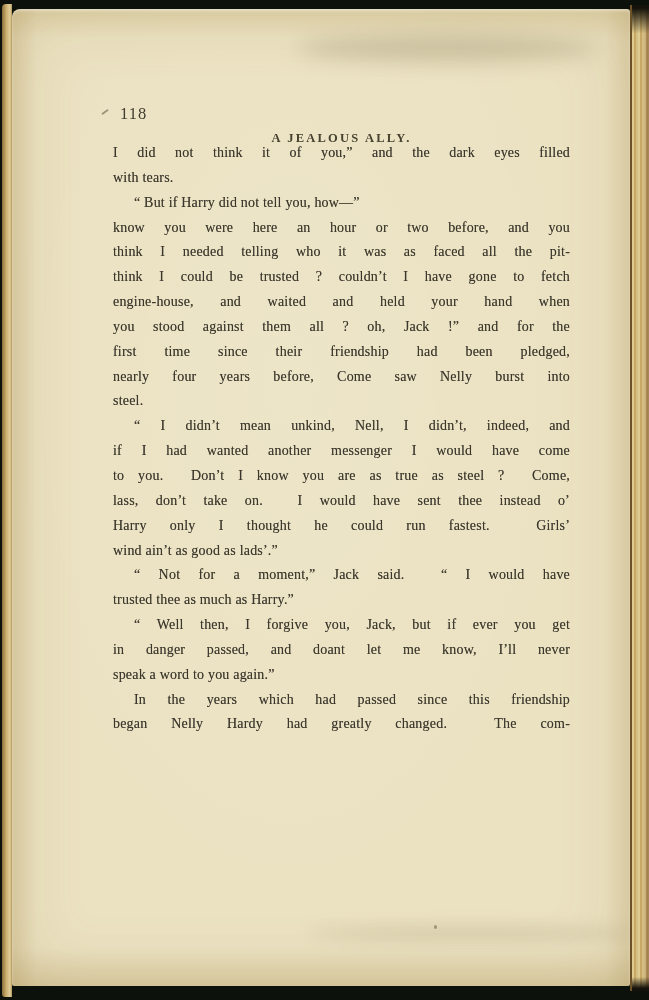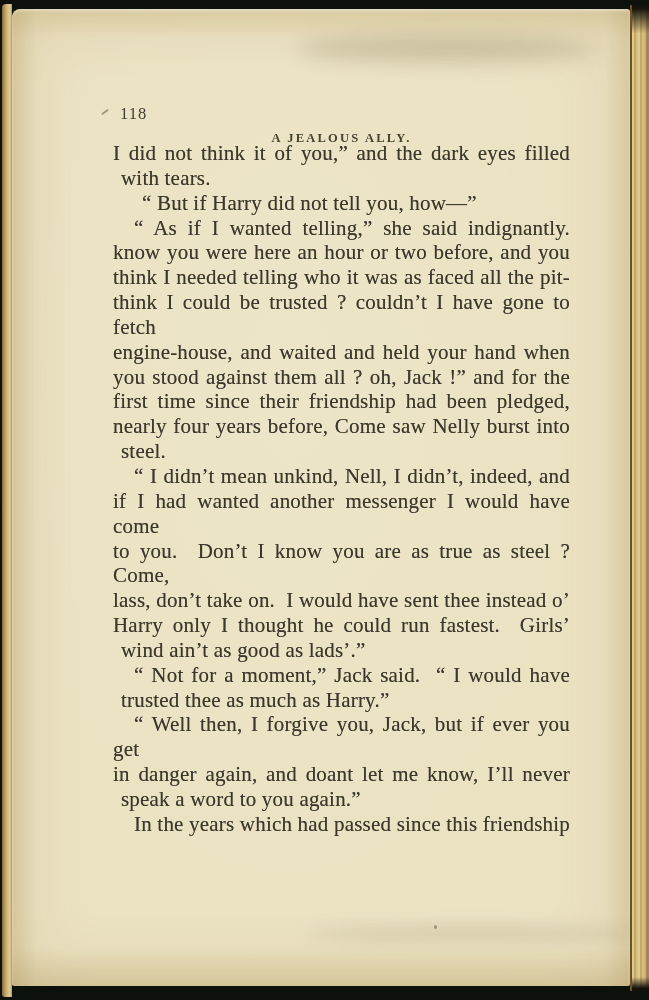--- a/index.html
+++ b/index.html
@@ -69,31 +69,31 @@
     font-size: 16.5px; letter-spacing: 1px; color: #3f3b2f;
   }
   .title {
     position: absolute; left: 0; right: 0; top: 3px; text-align: center;
     font-size: 12.5px; font-weight: bold; letter-spacing: 2.2px; color: #46422f; margin-top: 24px;
   }
 
   
   .body-text { position: absolute; left: 101px; top: 132px; width: 457px; }
   .bl {
-    font-size: 21px;
+    font-size: 14px;
     line-height: 24.85px;
     color: #3b372c;
     letter-spacing: 0.2px;
     white-space: pre-wrap;
     text-align: justify;
     text-align-last: justify;
     overflow: hidden;
     text-shadow: 0 0 0.5px rgba(59,55,44,0.55);
   }
-  .bl.last { text-align-last: left; margin-left: 8px; }
+  .bl.last { text-align-last: left; }
   .bl.ind  { text-indent: 21px; }
 
   
   .speck-slash {
     position: absolute; left: 89px; top: 102px; width: 8px; height: 2px;
     background: rgba(95,85,62,0.55); transform: rotate(-35deg); border-radius: 2px;
   }
   .speck-dot {
     position: absolute; left: 422px; top: 916px; width: 3px; height: 4px;
     background: rgba(95,85,62,0.5); border-radius: 50%;
@@ -114,39 +114,39 @@
 
     <div class="header">
       <span class="pgnum">118</span>
       <span class="title">A JEALOUS ALLY.</span>
     </div>
 
     <div class="body-text">
       <div class="bl">I did not think it of you,” and the dark eyes filled</div>
       <div class="bl last">with tears.</div>
       <div class="bl ind last">“ But if Harry did not tell you, how—”</div>
-      <div class="bl ind">“ As if I wanted telling,” she said indignantly.</div>
       <div class="bl">know you were here an hour or two before, and you</div>
       <div class="bl">think I needed telling who it was as faced all the pit-</div>
       <div class="bl">think I could be trusted ? couldn’t I have gone to fetch</div>
       <div class="bl">engine-house, and waited and held your hand when</div>
       <div class="bl">you stood against them all ? oh, Jack !” and for the</div>
       <div class="bl">first time since their friendship had been pledged,</div>
       <div class="bl">nearly four years before, Come saw Nelly burst into</div>
       <div class="bl last">steel.</div>
       <div class="bl ind">“ I didn’t mean unkind, Nell, I didn’t, indeed, and</div>
       <div class="bl">if I had wanted another messenger I would have come</div>
       <div class="bl">to you.  Don’t I know you are as true as steel ?  Come,</div>
       <div class="bl">lass, don’t take on.  I would have sent thee instead o’</div>
       <div class="bl">Harry only I thought he could run fastest.  Girls’</div>
       <div class="bl last">wind ain’t as good as lads’.”</div>
       <div class="bl ind">“ Not for a moment,” Jack said.  “ I would have</div>
       <div class="bl last">trusted thee as much as Harry.”</div>
       <div class="bl ind">“ Well then, I forgive you, Jack, but if ever you get</div>
-      <div class="bl">in danger again, and doant let me know, I’ll never</div>
+      <div class="bl">in danger passed, and doant let me know, I’ll never</div>
       <div class="bl last">speak a word to you again.”</div>
       <div class="bl ind">In the years which had passed since this friendship</div>
+      <div class="bl">began Nelly Hardy had greatly changed.  The com-</div>
     </div>
   </div>
 
   <div class="right-edges"></div>
 
 </div>
 
 </body></html>

